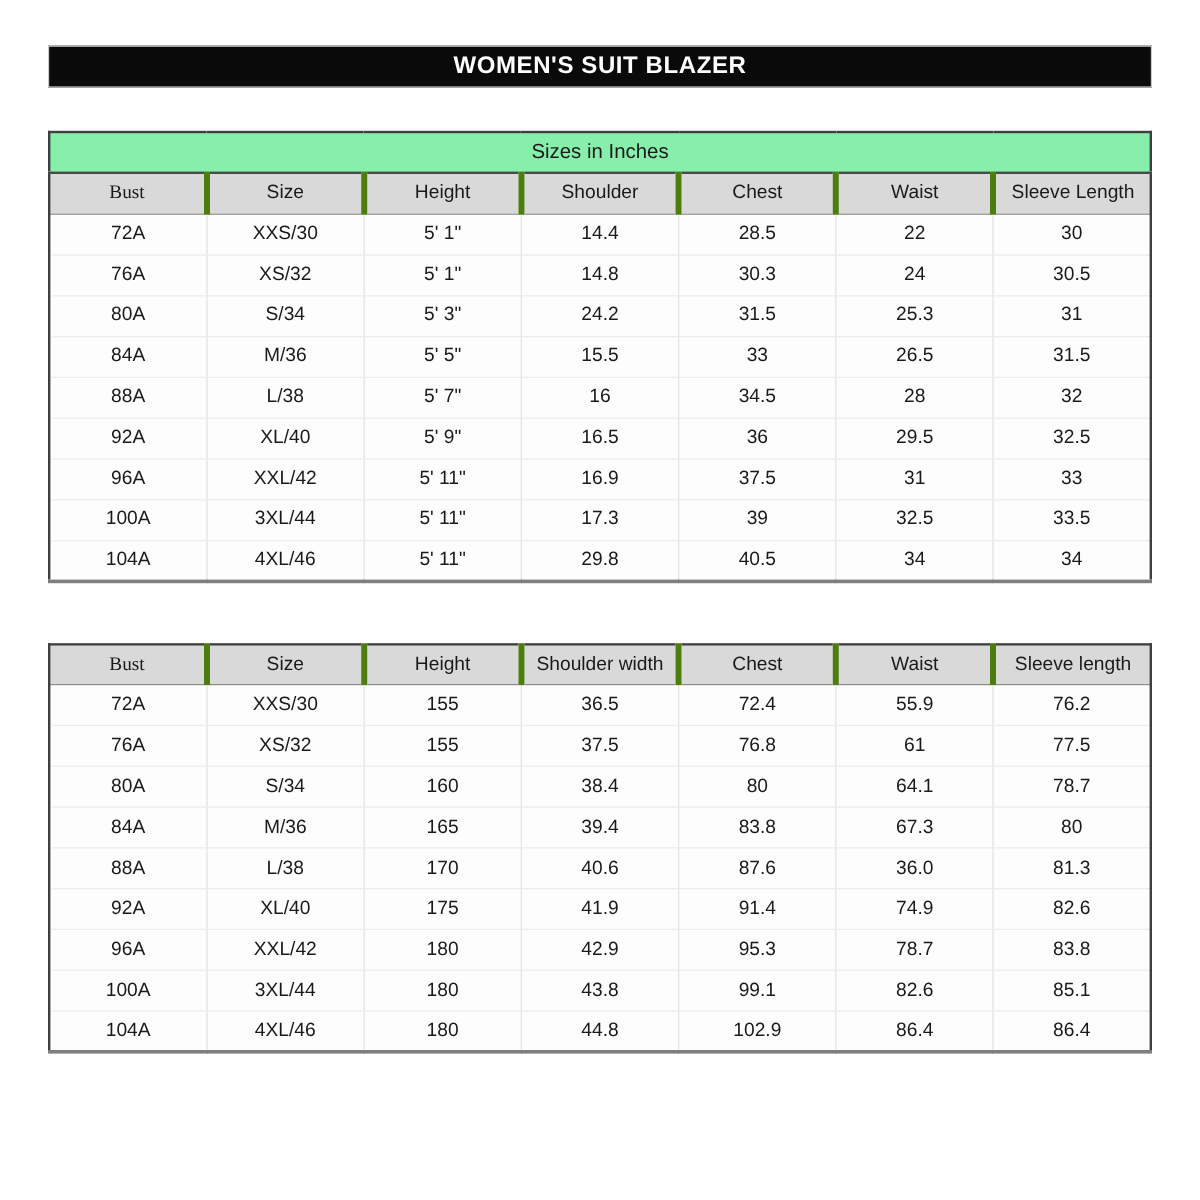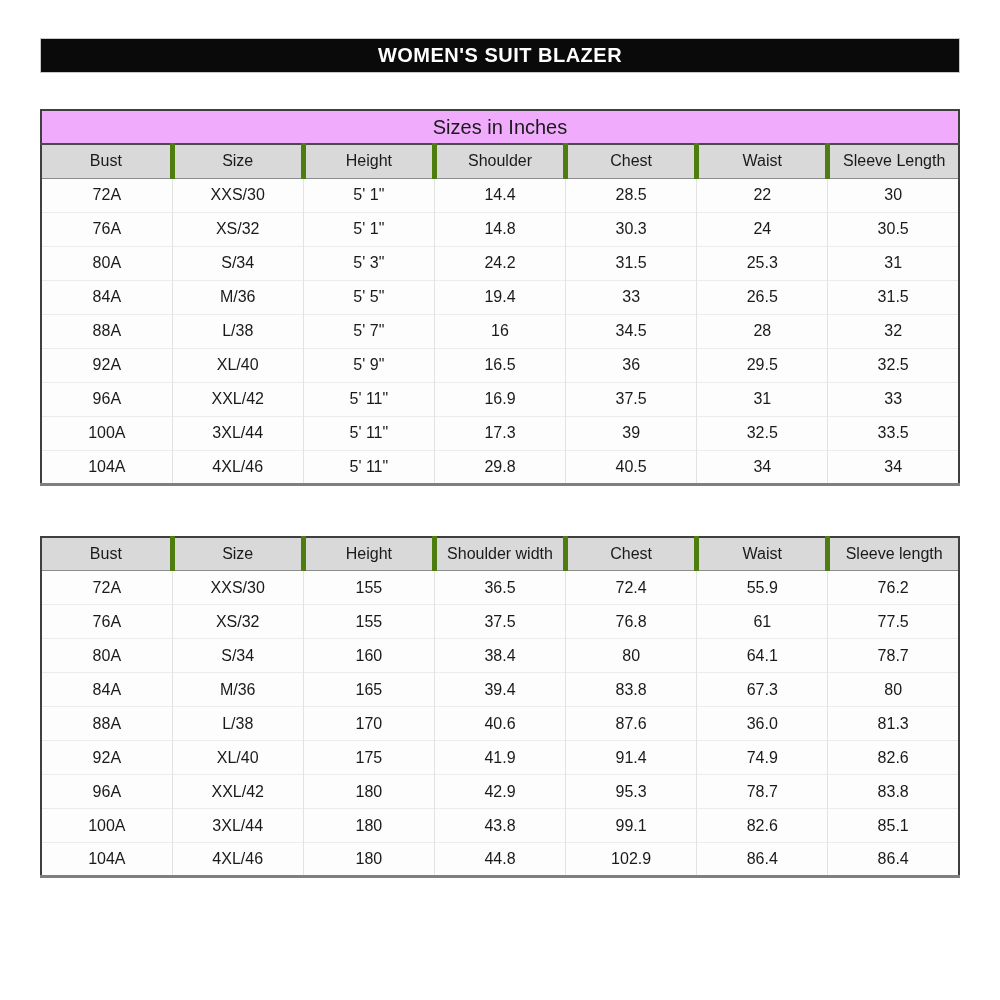--- a/index.html
+++ b/index.html
@@ -37,30 +37,30 @@
   table.size-table td, table.size-table th {
     height: 34px;
     text-align: center;
     vertical-align: middle;
     font-size: 16px;
     font-weight: normal;
     overflow: hidden;
     white-space: nowrap;
   }
   tr.caption-row td {
-    background: #f0abfc;
+    background: #86efac;
     border-bottom: 2px solid #4a4a4a;
-    font-size: 20px;
+    font-size: 17px;
   }
   tr.header-row th {
     background: #d9d9d9;
     border-bottom: 1px solid #8c8c8c;
     border-left: 5px solid #4d7c0f;
   }
-  tr.header-row th:first-child { border-left: none; }
+  tr.header-row th:first-child { border-left: none; font-family: Liberation Serif, serif; }
   tr.data-row td {
     background: #fdfdfd;
     border-top: 1px solid #ececec;
     border-left: 1px solid #e2e2e2;
   }
   tr.data-row td:first-child { border-left: none; }
   tr.data-row:first-child td { border-top: none; }
 </style>
 </head>
 <body>
@@ -111,21 +111,21 @@
           <td>5' 3"</td>
           <td>24.2</td>
           <td>31.5</td>
           <td>25.3</td>
           <td>31</td>
         </tr>
         <tr class="data-row">
           <td>84A</td>
           <td>M/36</td>
           <td>5' 5"</td>
-          <td>19.4</td>
+          <td>15.5</td>
           <td>33</td>
           <td>26.5</td>
           <td>31.5</td>
         </tr>
         <tr class="data-row">
           <td>88A</td>
           <td>L/38</td>
           <td>5' 7"</td>
           <td>16</td>
           <td>34.5</td>

